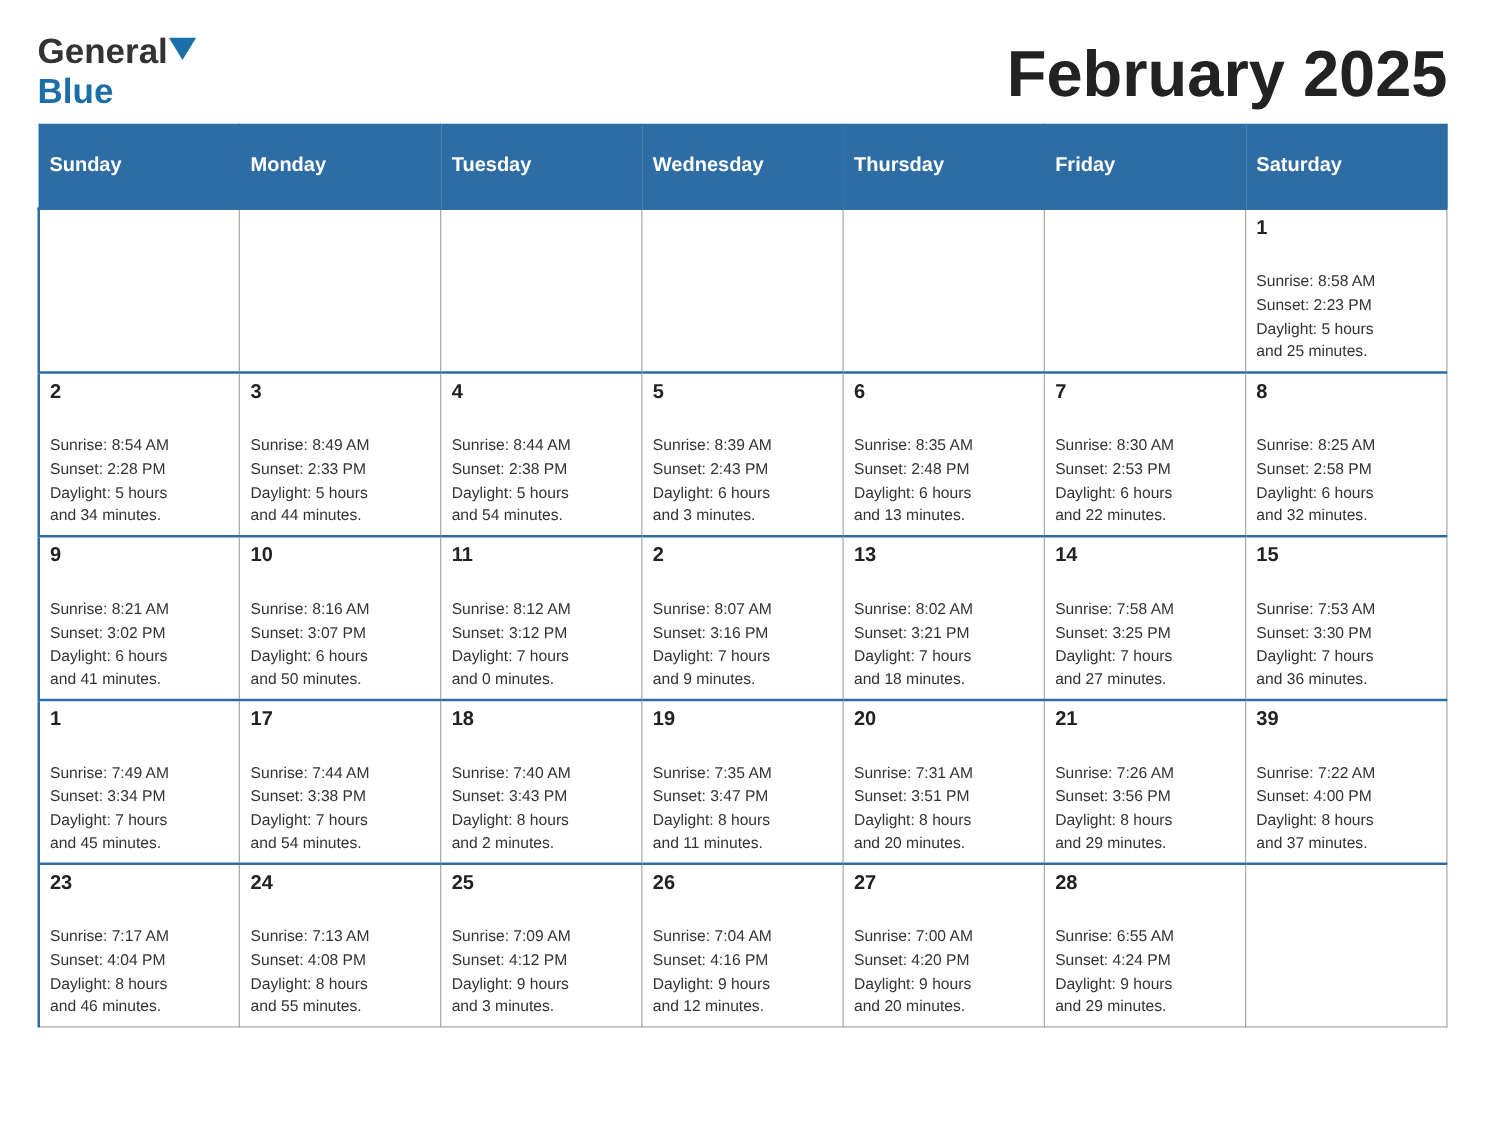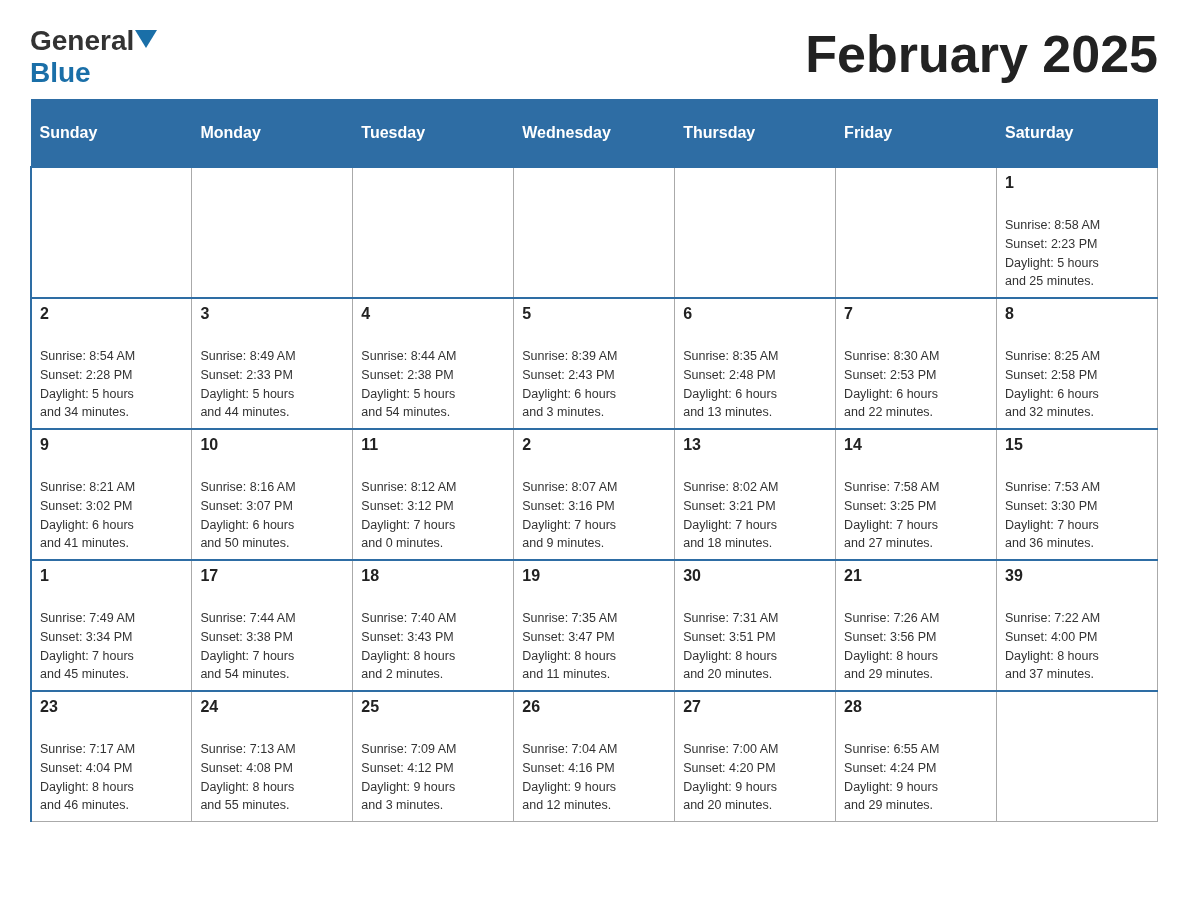--- a/index.html
+++ b/index.html
@@ -6,21 +6,21 @@
     body {
       font-family: Arial, sans-serif;
       background: #fff;
       padding: 20px 30px;
       width: 1188px;
       min-height: 918px;
     }
     .header {
       display: flex;
       justify-content: space-between;
-      align-items: center;
+      align-items: flex-end;
       margin-bottom: 10px;
     }
     .logo {
       display: flex;
       flex-direction: column;
       align-items: flex-start;
       padding-top: 5px;
     }
     .title-section {
       text-align: right;
@@ -216,21 +216,21 @@
         </td>
         <td>
           <span class="day-number">18</span>
           <div class="day-info">Sunrise: 7:40 AM<br>Sunset: 3:43 PM<br>Daylight: 8 hours<br>and 2 minutes.</div>
         </td>
         <td>
           <span class="day-number">19</span>
           <div class="day-info">Sunrise: 7:35 AM<br>Sunset: 3:47 PM<br>Daylight: 8 hours<br>and 11 minutes.</div>
         </td>
         <td>
-          <span class="day-number">30</span>
+          <span class="day-number">20</span>
           <div class="day-info">Sunrise: 7:31 AM<br>Sunset: 3:51 PM<br>Daylight: 8 hours<br>and 20 minutes.</div>
         </td>
         <td>
           <span class="day-number">21</span>
           <div class="day-info">Sunrise: 7:26 AM<br>Sunset: 3:56 PM<br>Daylight: 8 hours<br>and 29 minutes.</div>
         </td>
         <td>
           <span class="day-number">39</span>
           <div class="day-info">Sunrise: 7:22 AM<br>Sunset: 4:00 PM<br>Daylight: 8 hours<br>and 37 minutes.</div>
         </td>

